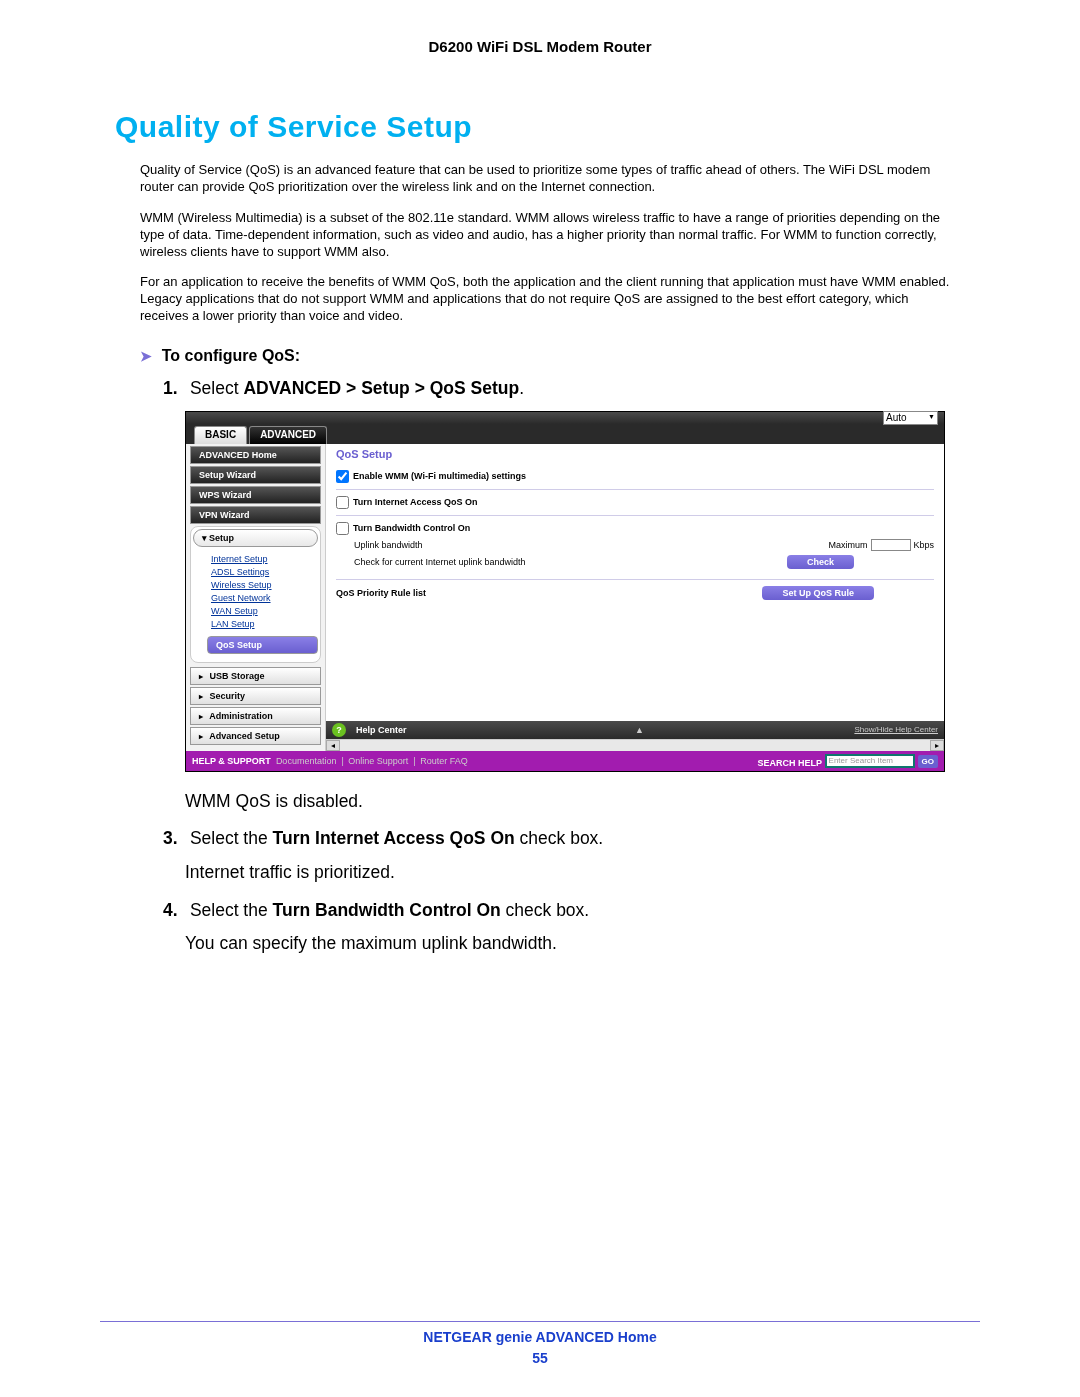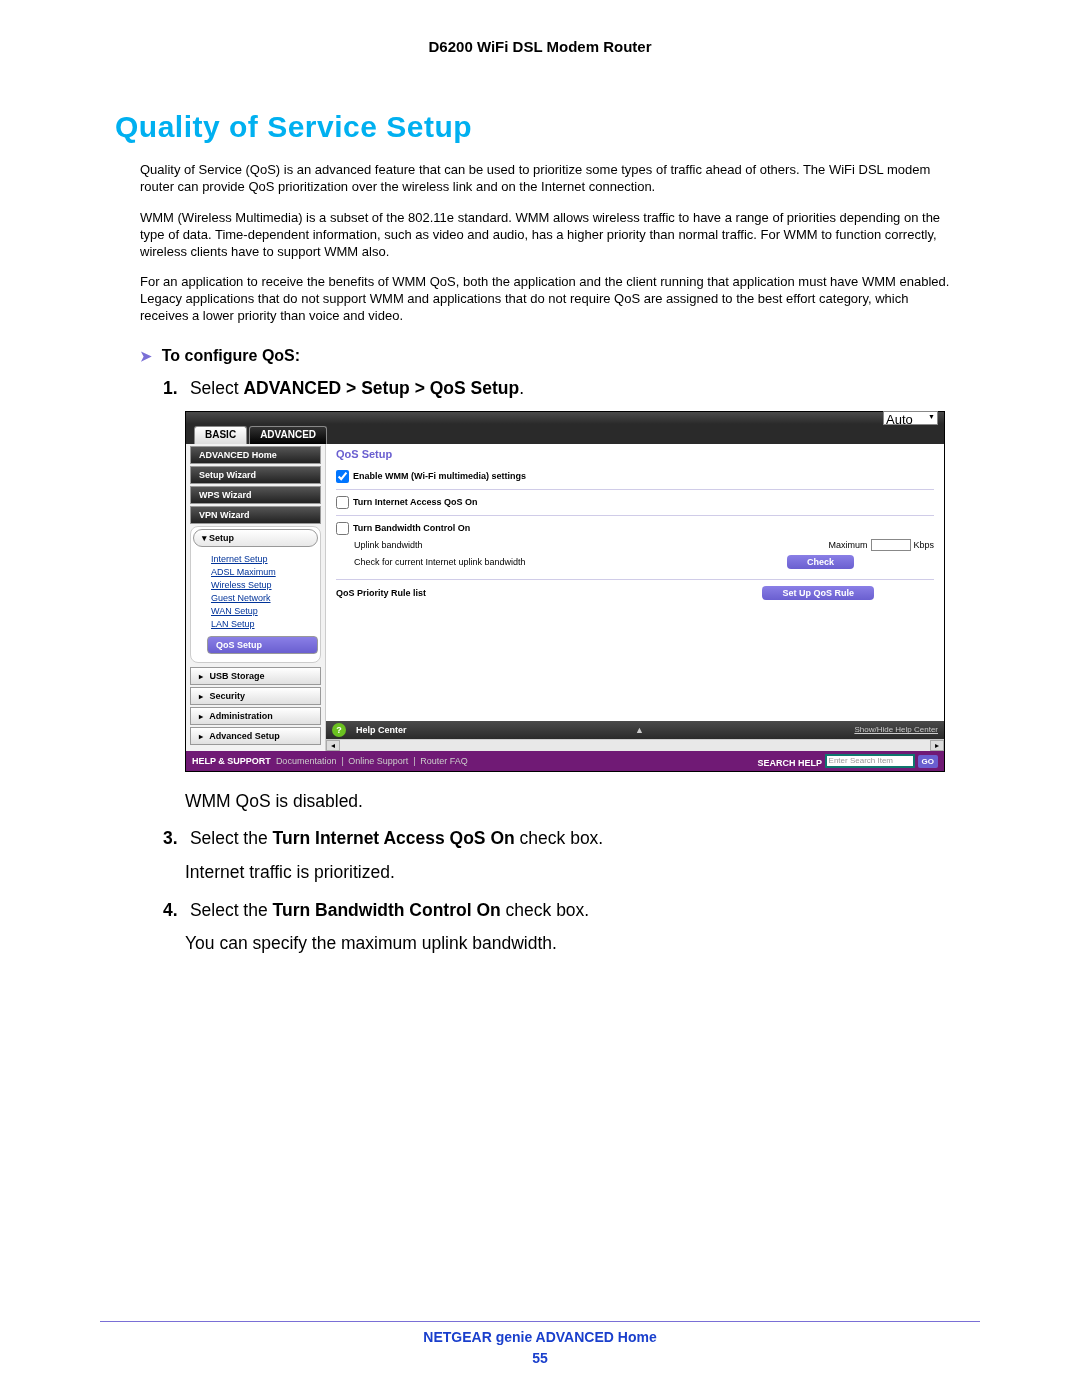--- a/index.html
+++ b/index.html
@@ -59,21 +59,21 @@
     color: #000;
   }
   .top-strip {
     height: 12px;
     background: linear-gradient(#4a4a4a,#2a2a2a);
     display: flex; justify-content: flex-end; align-items: center;
     padding-right: 6px;
   }
   .auto-select {
     background: #fff; border: 1px solid #888; height: 14px;
-    width: 55px; font-size: 13px; padding-left: 2px;
+    width: 55px; font-size: 10px; padding-left: 2px;
     position: relative;
   }
   .auto-select::after {
     content: "▼"; position: absolute; right: 2px; font-size: 7px; top: 1px;
   }
   .tab-row {
     background: #2a2a2a; display: flex; height: 20px; align-items: flex-end;
     padding-left: 8px;
   }
   .tab {
@@ -139,21 +139,21 @@
     height: 18px; display:flex; align-items:center;
     color:#fff; font-size:9px; padding-left:30px;
     position:relative;
   }
   .help-center .q { position:absolute; left:6px; top:2px; width:14px; height:14px; border-radius:50%; background:#6ac020; text-align:center; line-height:14px; font-weight:bold;}
   .help-center .triangle { margin:0 auto; font-size:9px; color:#ccc; position:absolute; left:50%;}
   .help-center .showhide { margin-left:auto; font-size:8px; text-decoration:underline; color:#ccc; margin-right:6px;}
   .scrollbar-bottom { height:12px; background:#e8e8e8; border-top:1px solid #ccc; display:flex;}
   .scrollbar-bottom .sb-arrow { width:14px; background:#ddd; border:1px solid #aaa; text-align:center; font-size:8px;}
   .footer-strip {
-    background: #701a75; height: 20px; display:flex; align-items:center;
+    background: #a21caf; height: 20px; display:flex; align-items:center;
     color:#fff; font-size:9px; padding: 0 6px;
   }
   .footer-strip .links span { color:#ccc; margin-right:2px;}
   .footer-strip .sep { color:#666; margin:0 3px;}
   .footer-strip .search-area { margin-left:auto; display:flex; align-items:flex-end;}
   .footer-strip .search-input { background:#fff; color:#999; border:2px solid #0f766e; height:14px; width:90px; font-size:8px; padding-left:2px;}
   .go-btn { background:#6a5fd0; color:#fff; font-size:8px; font-weight:bold; padding:2px 4px; margin-left:3px; border-radius:2px;}
 
   .bottom-rule {
     border-top: 1px solid #7a6fd6;
@@ -205,21 +205,21 @@
     <div class="shot-body">
       <div class="shot-side">
         <div class="pill">ADVANCED Home</div>
         <div class="pill">Setup Wizard</div>
         <div class="pill">WPS Wizard</div>
         <div class="pill">VPN Wizard</div>
         <div class="pill-group">
           <div class="pill-exp"><span class="arrow">▾</span> <span>Setup</span></div>
           <div class="sub-links">
             <div>Internet Setup</div>
-            <div>ADSL Maximum</div>
+            <div>ADSL Settings</div>
             <div>Wireless Setup</div>
             <div>Guest Network</div>
             <div>WAN Setup</div>
             <div>LAN Setup</div>
           </div>
           <div class="pill-sel">QoS Setup</div>
         </div>
         <div class="pill-sub"><span class="arrow">▸</span> <span>USB Storage</span></div>
         <div class="pill-sub"><span class="arrow">▸</span> <span>Security</span></div>
         <div class="pill-sub"><span class="arrow">▸</span> <span>Administration</span></div>

